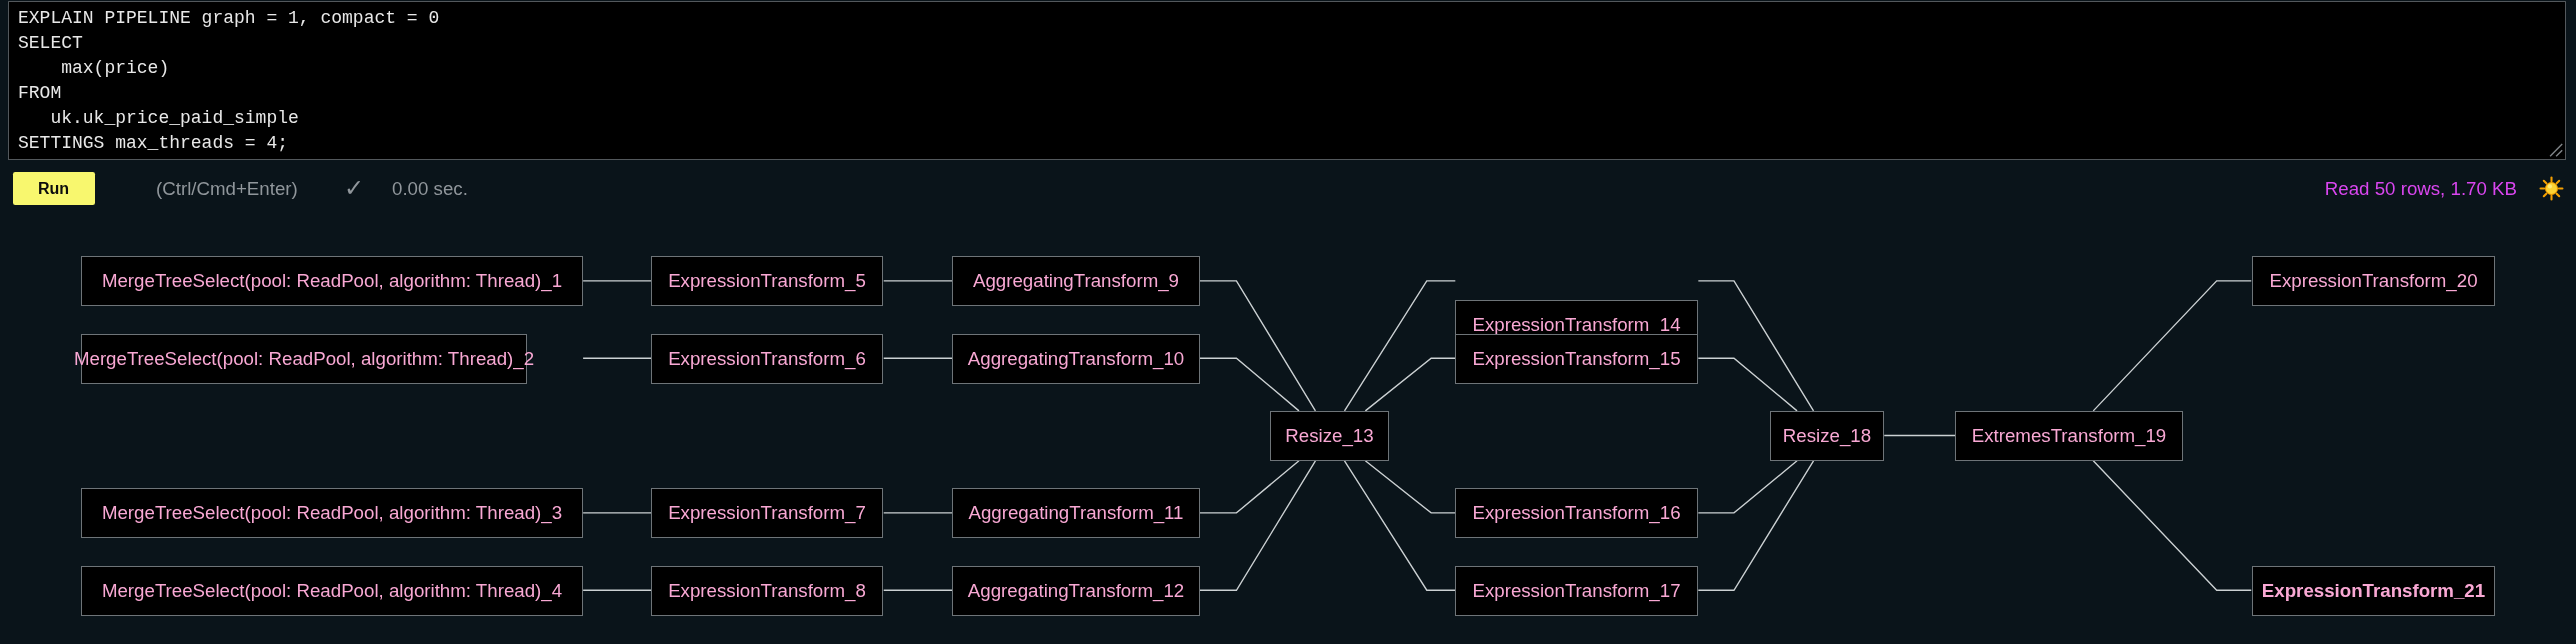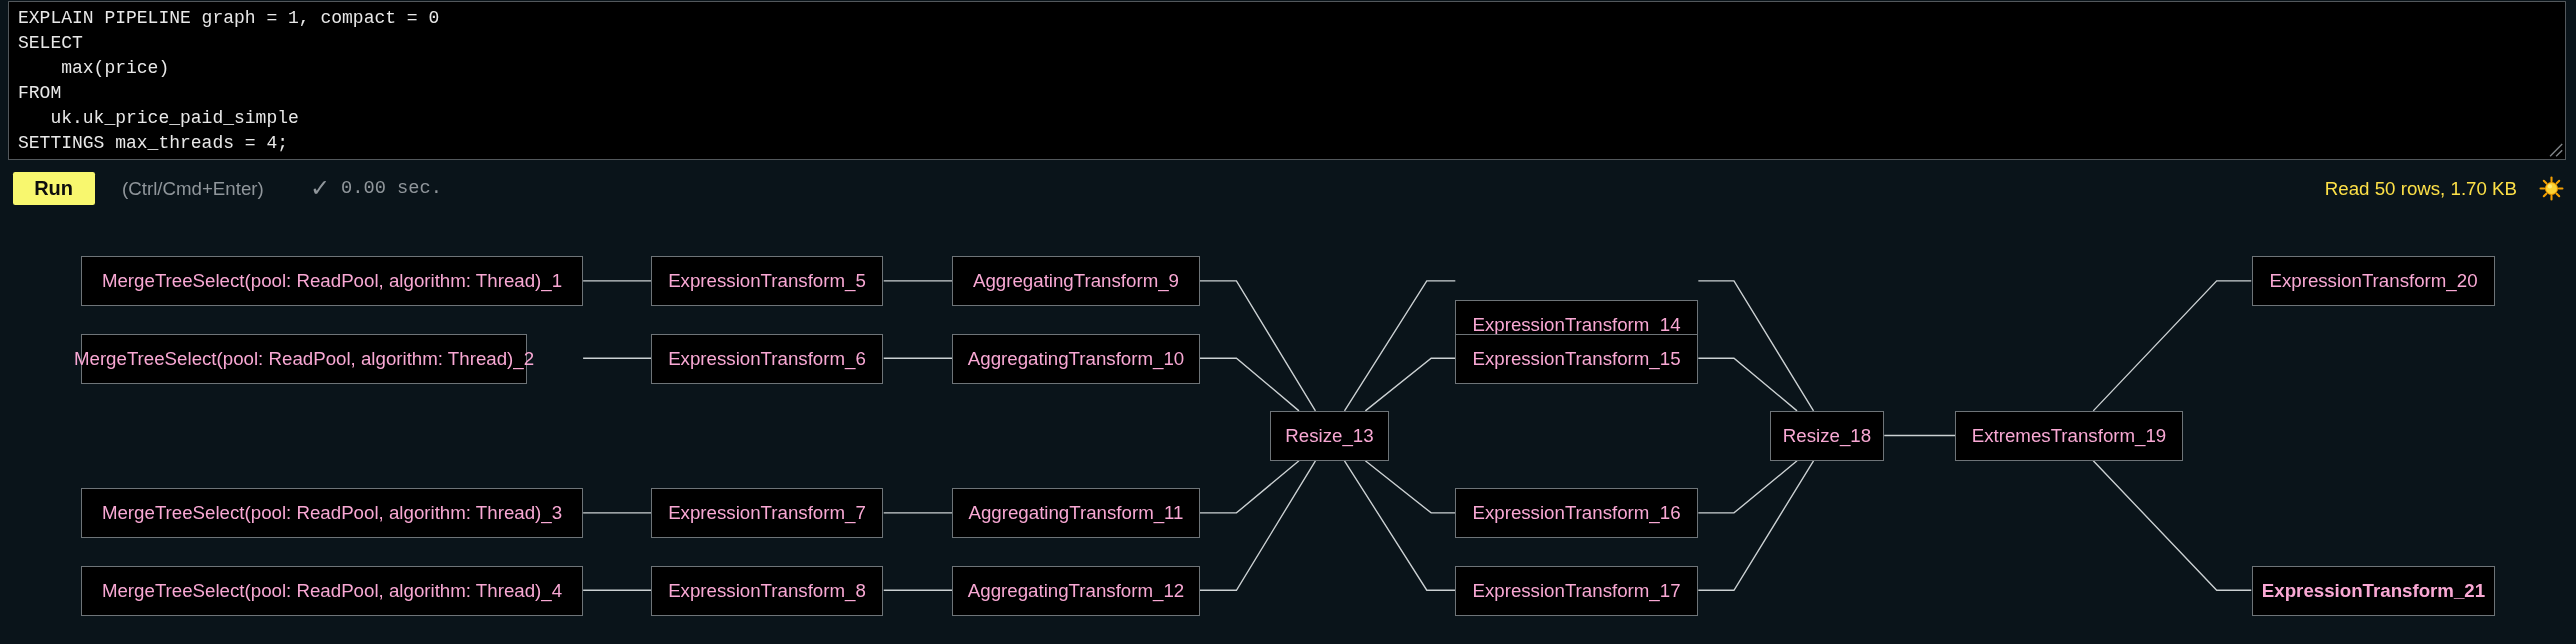--- a/index.html
+++ b/index.html
@@ -10,31 +10,31 @@
   #editor-wrap{position:absolute;left:8.2px;top:1.1px;width:2558px;height:159px;}
   #sql-editor{width:100%;height:100%;box-sizing:border-box;display:block;
     background:#000;border:1.1px solid #53585c;border-radius:0.5px;
     color:#e8e8e8;font-family:"Liberation Mono",monospace;font-size:18px;line-height:25px;
     padding:4.4px 11px 0 8.8px;resize:none;outline:none;overflow:hidden;white-space:pre;}
   #grip{position:absolute;right:3.3px;bottom:3.3px;}
   #grip line{stroke:#82878b;stroke-width:2.5;}
 
   
   .toolbar-text{position:absolute;top:172px;height:33px;line-height:33px;
-    color:#90969b;font-size:18.7px;}
+    color:#90969b;font-size:18.7px;margin-left:34px;}
   #run-button{position:absolute;left:12.6px;top:172px;width:82px;height:33px;
     background:#f8f76e;border:none;border-radius:2.2px;cursor:pointer;
-    color:#0d0d0d;font-family:"Liberation Sans",sans-serif;font-size:20px;font-weight:700;
+    color:#0d0d0d;font-family:"Liberation Sans",sans-serif;font-size:16px;font-weight:700;
     display:flex;align-items:center;justify-content:center;}
   #shortcut-hint{left:122px;}
   #check-icon{left:310px;font-size:24px;font-family:"DejaVu Sans",sans-serif;}
-  #status-time{left:341px;font-family:Liberation Mono, monospace;}
+  #status-time{left:358px;}
   #stats-group{position:absolute;right:12px;top:172px;height:33px;
     display:flex;align-items:center;gap:22px;}
-  #read-stats{color:#fde047;font-size:18.7px;line-height:33px;text-align:center;}
+  #read-stats{color:#d946ef;font-size:18.7px;line-height:33px;text-align:center;}
   #theme-toggle{width:25px;height:25px;cursor:pointer;display:block;}
 
   
   #graph-layer{position:absolute;left:0;top:0;width:2576px;height:644px;}
   #edge-svg{position:absolute;left:0;top:0;}
   #edge-svg polyline{fill:none;stroke:#ccd1d3;stroke-width:2.5;}
   .pnode{position:absolute;box-sizing:border-box;background:#000;
     border:1.6px solid #6e7478;color:#f9a8d4;font-size:18.7px;
     display:flex;align-items:center;justify-content:center;white-space:nowrap;}
 </style>

